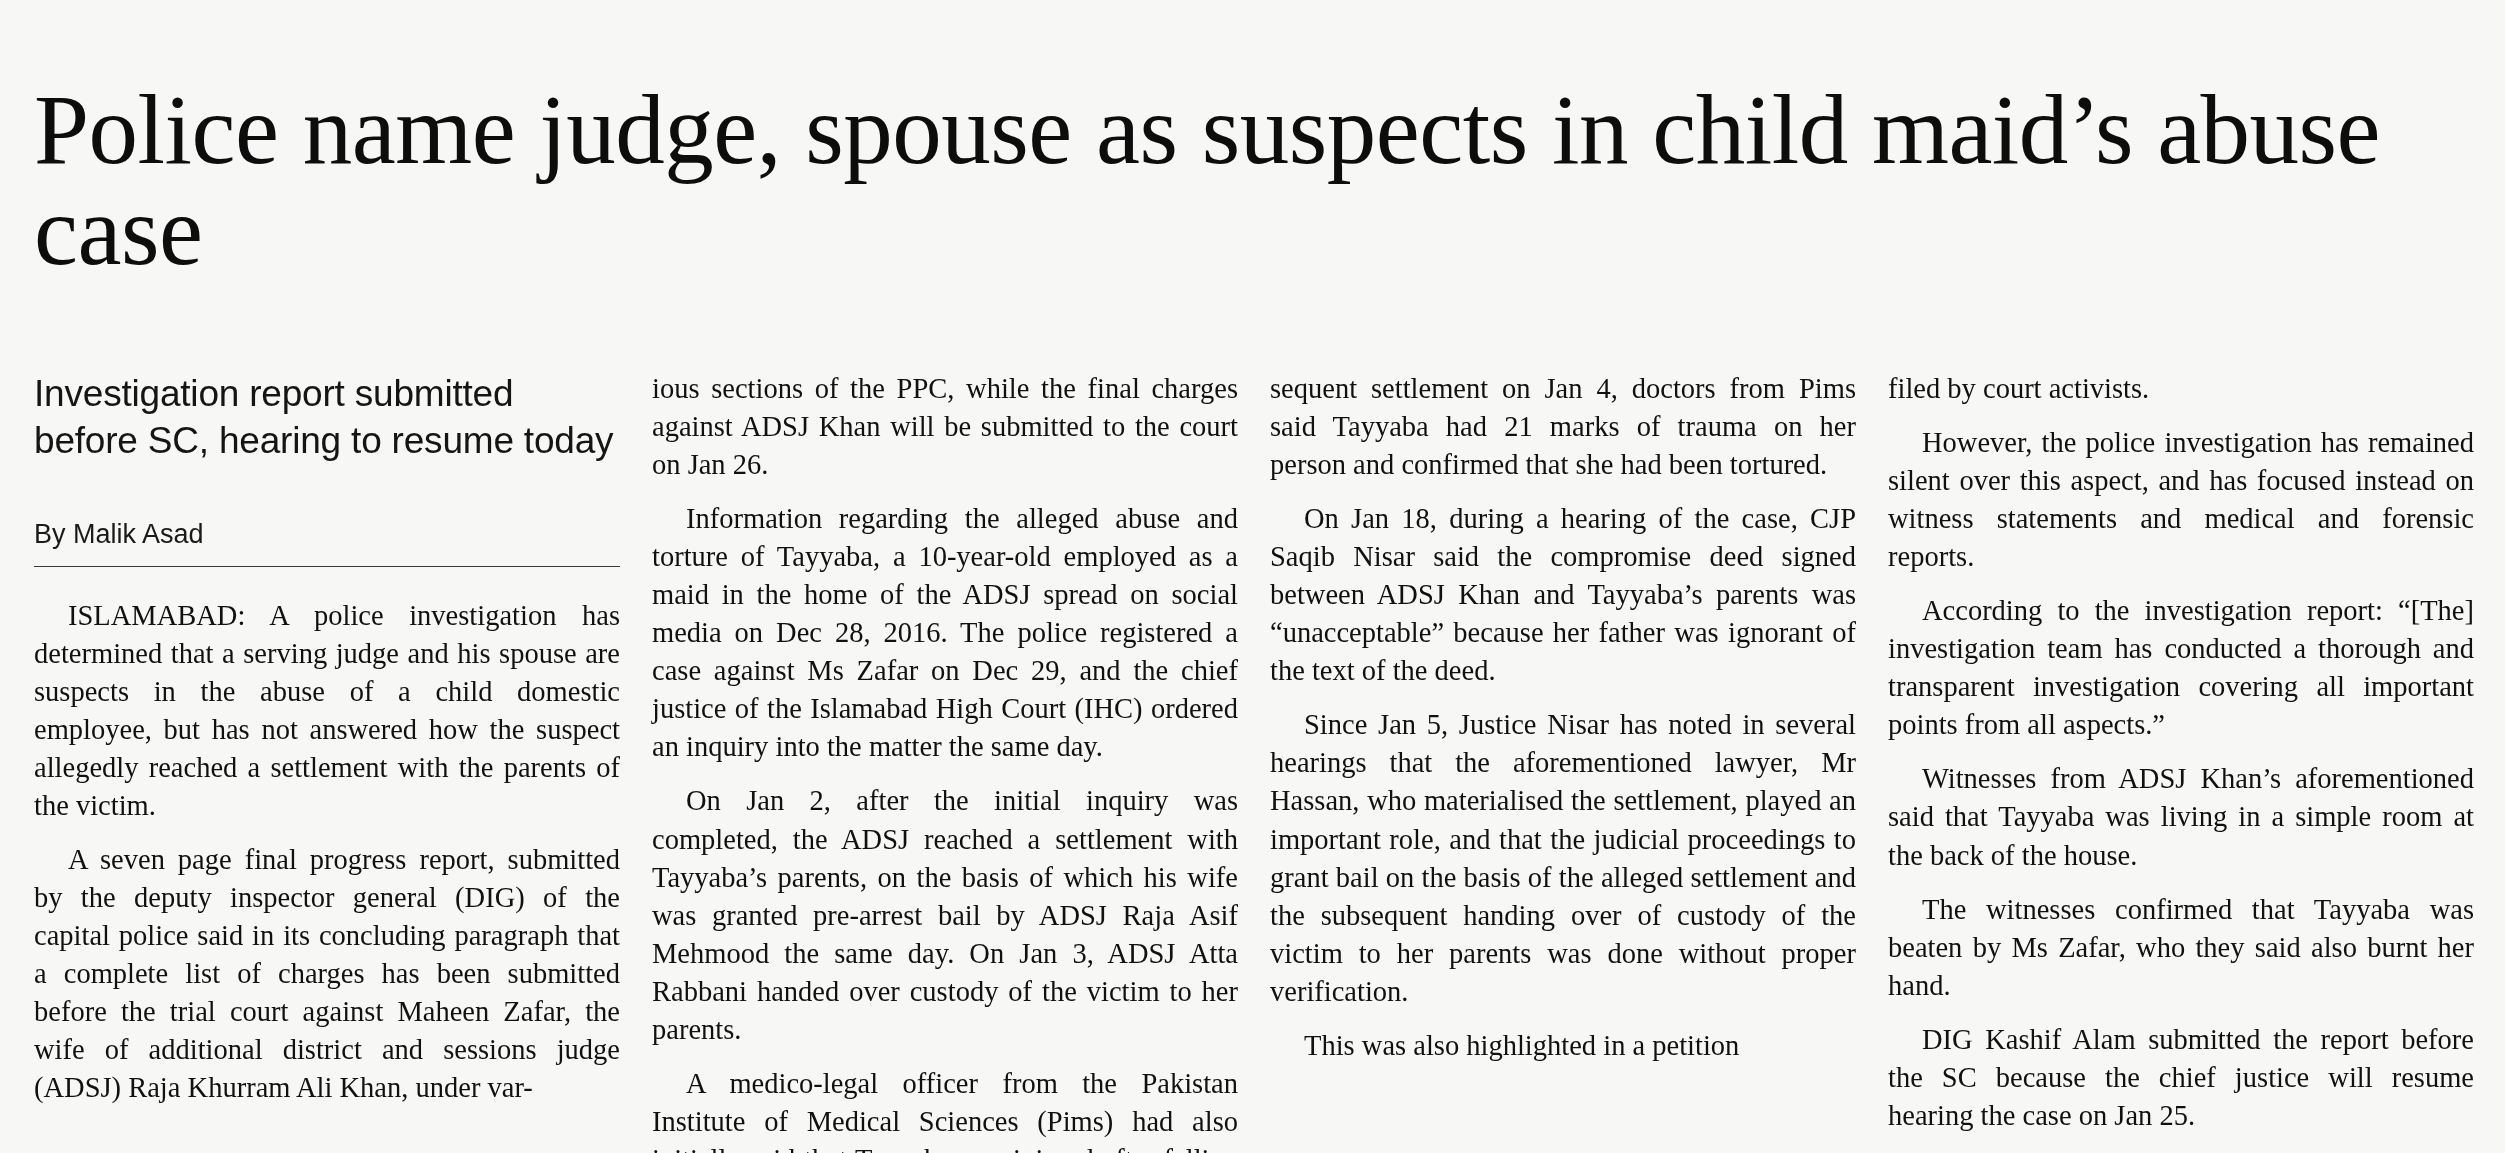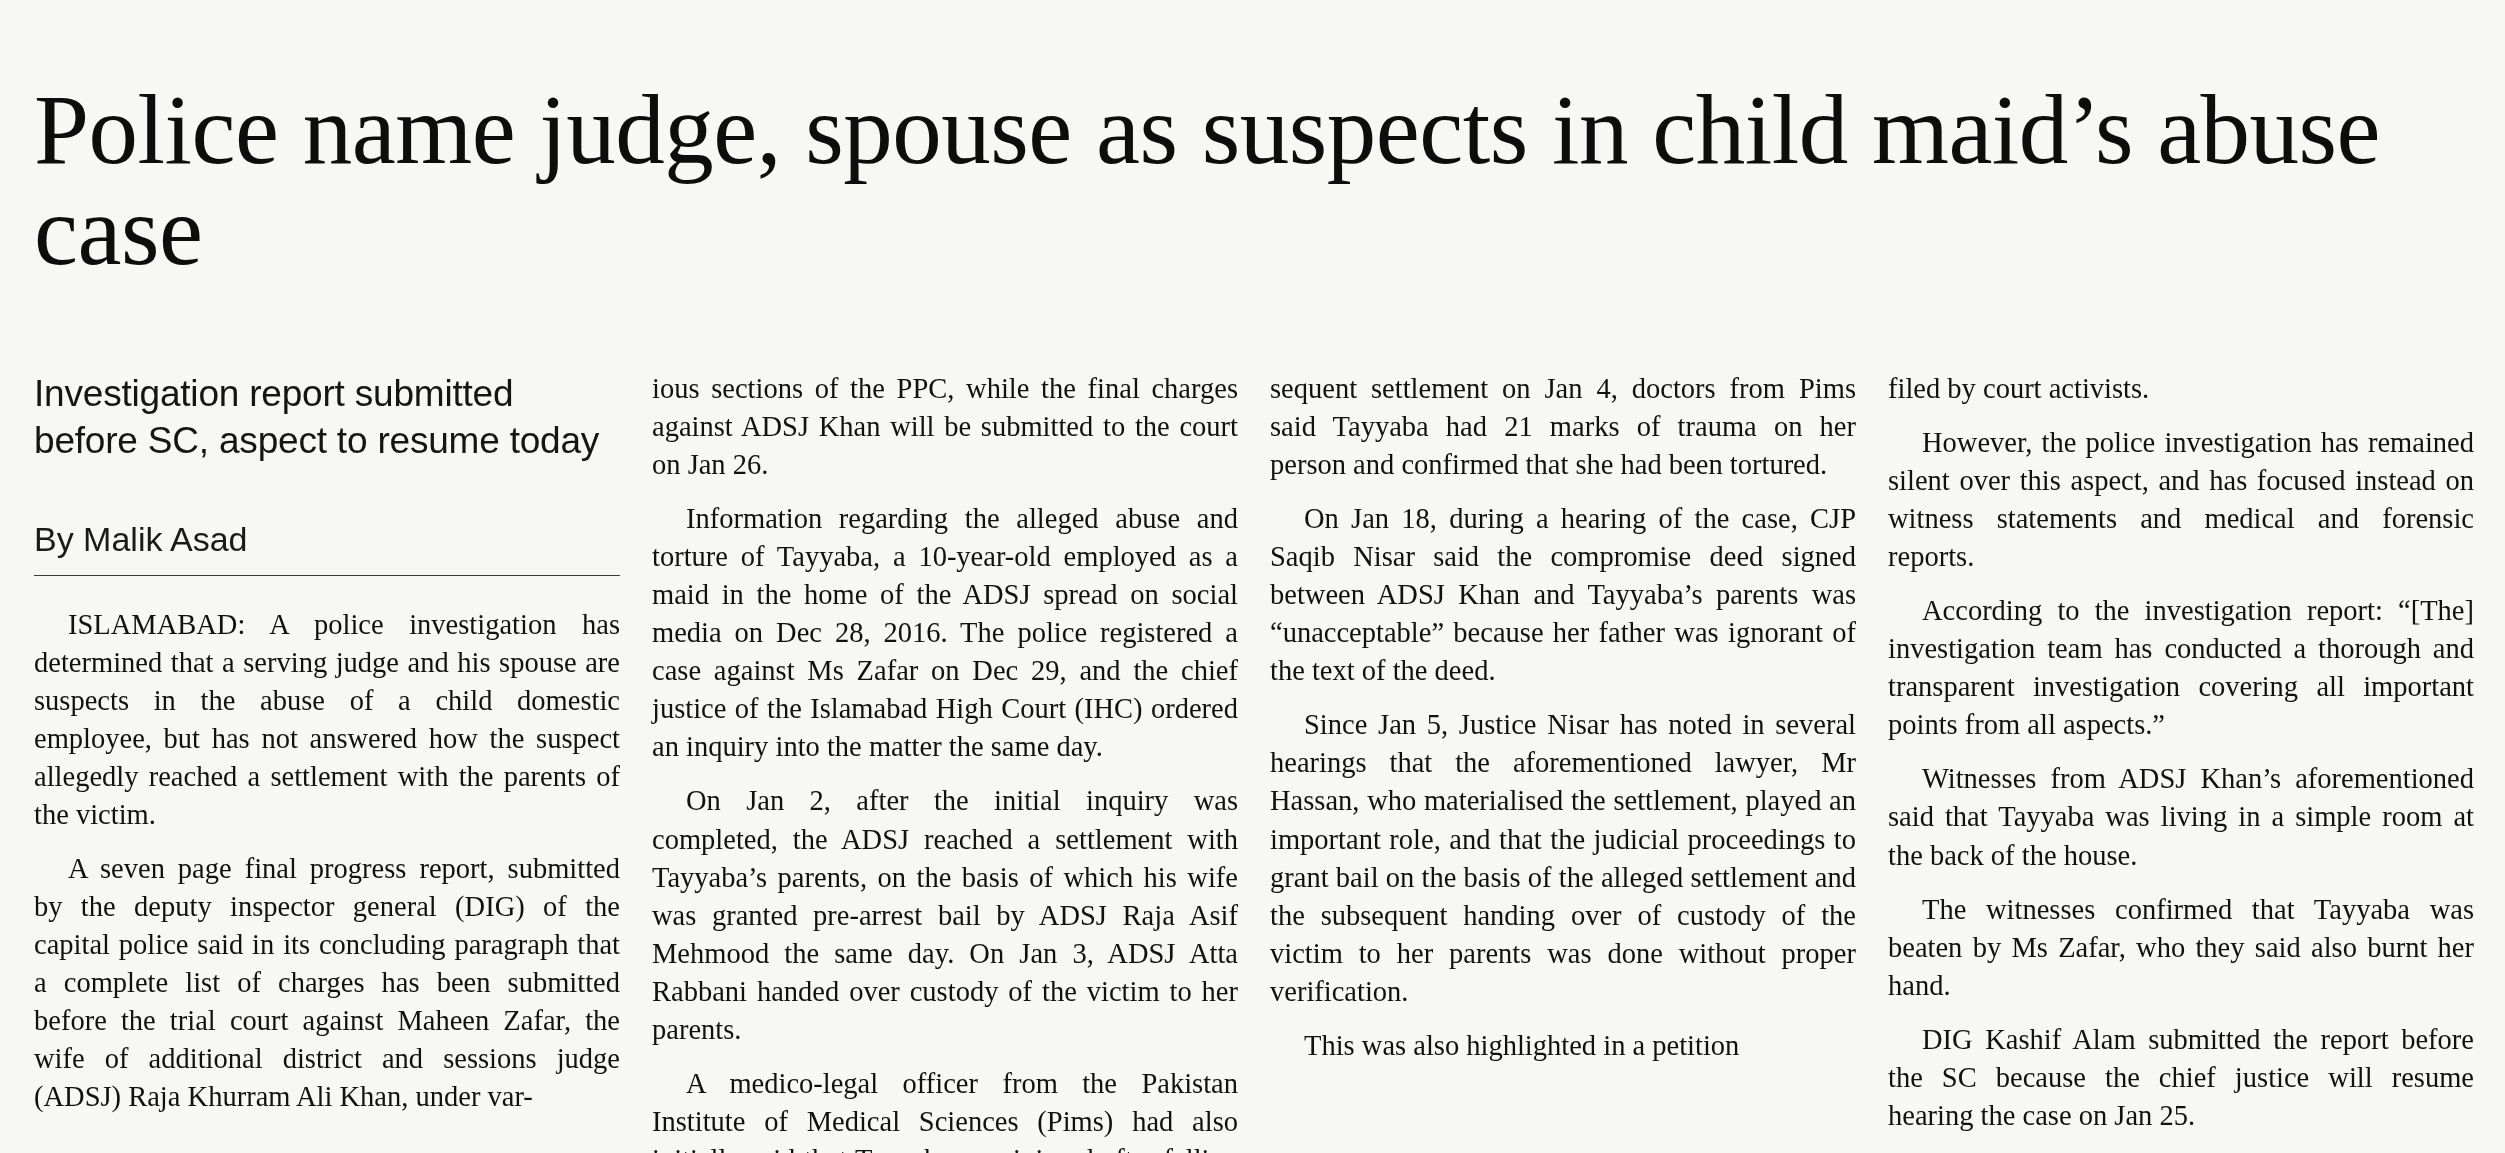--- a/index.html
+++ b/index.html
@@ -52,21 +52,21 @@
     font-family: "Liberation Sans", sans-serif;
     font-size: 37px;
     line-height: 1.28;
     font-weight: 400;
     color: #151515;
     margin: 0 0 52px 0;
     letter-spacing: -0.2px;
   }
   .byline {
     font-family: "Liberation Sans", sans-serif;
-    font-size: 34px;
+    font-size: 27px;
     line-height: 1.3;
     color: #1a1a1a;
     padding-bottom: 14px;
     margin-bottom: 0;
   }
   .rule {
     border: none;
     border-top: 1px solid #3a3a3a;
     margin: 0 0 30px 0;
     width: 100%;
@@ -89,21 +89,21 @@
 </head>
 <body>
 
 <div class="page">
 
   <h1 class="headline">Police name judge, spouse as suspects in child maid’s abuse case</h1>
 
   <div class="columns">
 
     <div class="col">
-      <div class="standfirst">Investigation report submitted before SC, aspect to resume today</div>
+      <div class="standfirst">Investigation report submitted before SC, hearing to resume today</div>
       <div class="byline">By Malik Asad</div>
       <hr class="rule">
       <p class="body lead">ISLAMABAD: A police investigation has determined that a serving judge and his spouse are suspects in the abuse of a child domestic employee, but has not answered how the suspect allegedly reached a settlement with the parents of the victim.</p>
       <p class="body indent">A seven page final progress report, submitted by the deputy inspector general (DIG) of the capital police said in its concluding paragraph that a complete list of charges has been submitted before the trial court against Maheen Zafar, the wife of additional district and sessions judge (ADSJ) Raja Khurram Ali Khan, under var-</p>
     </div>
 
     <div class="col">
       <p class="body">ious sections of the PPC, while the final charges against ADSJ Khan will be submitted to the court on Jan 26.</p>
       <p class="body indent">Information regarding the alleged abuse and torture of Tayyaba, a 10-year-old employed as a maid in the home of the ADSJ spread on social media on Dec 28, 2016. The police registered a case against Ms Zafar on Dec 29, and the chief justice of the Islamabad High Court (IHC) ordered an inquiry into the matter the same day.</p>
       <p class="body indent">On Jan 2, after the initial inquiry was completed, the ADSJ reached a settlement with Tayyaba’s parents, on the basis of which his wife was granted pre-arrest bail by ADSJ Raja Asif Mehmood the same day. On Jan 3, ADSJ Atta Rabbani handed over custody of the victim to her parents.</p>

